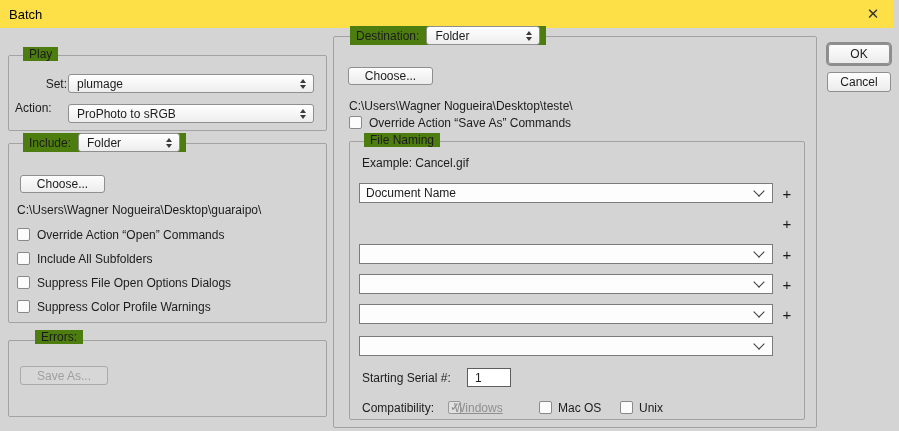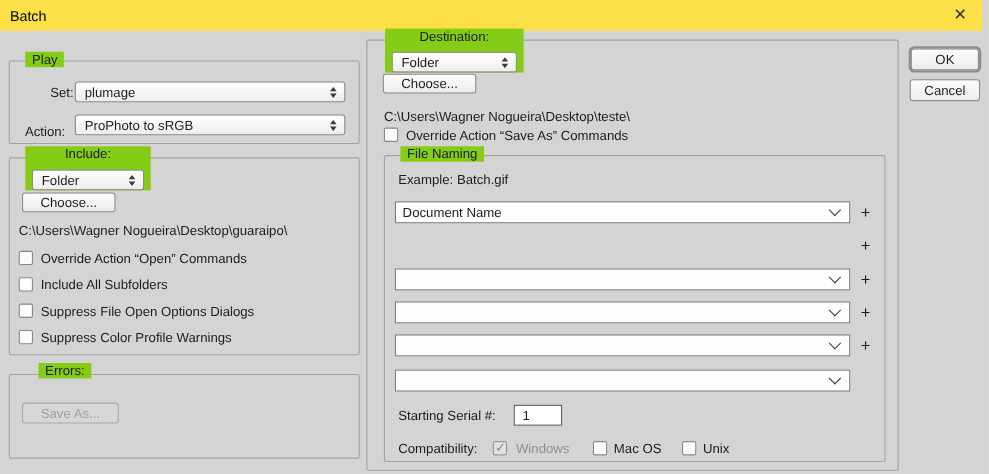--- a/index.html
+++ b/index.html
@@ -5,21 +5,21 @@
   html,body { margin:0; padding:0; }
   body { font-family:"Liberation Sans", sans-serif; font-size:12px; color:#1c1c1c; }
   .window { position:relative; width:899px; height:431px; background:#d4d4d4; overflow:hidden; }
   .titlebar { position:absolute; left:0; top:0; width:893px; height:28px; background:#fde047; }
   .title { position:absolute; left:9px; top:7px; font-size:13px; color:#000; }
   .close-btn { position:absolute; right:9px; top:4px; width:22px; height:20px; text-align:center;
                font-size:15px; line-height:20px; color:#333; cursor:default; }
   .body { position:absolute; left:0; top:28px; width:899px; height:403px; }
 
   .group { position:absolute; border:1px solid #a2a2a2; border-radius:2px; }
-  .group-label, .group-legend { position:absolute; background:#84cc16; padding:0 6px; white-space:nowrap;flex-direction:column; }
+  .group-label, .group-legend { position:absolute; background:#4d7c0f; padding:0 6px; white-space:nowrap; }
   .group-legend { display:flex; align-items:center; gap:7px; }
 
   
   .ps-select { display:flex; align-items:center; height:19px; padding:0 7px 0 8px; box-sizing:border-box;
                background:linear-gradient(#ffffff,#ededed); border:1px solid #8f8f8f; border-radius:3px; }
   .ps-select .val { flex:1; white-space:nowrap; overflow:hidden; }
   .spin { display:flex; flex-direction:column; align-items:center; gap:2px; margin-left:6px; }
   .spin .up { width:0; height:0; border-left:3px solid transparent; border-right:3px solid transparent; border-bottom:4px solid #3a3a3a; }
   .spin .dn { width:0; height:0; border-left:3px solid transparent; border-right:3px solid transparent; border-top:4px solid #3a3a3a; }
 
@@ -64,21 +64,21 @@
     <div class="group" style="left:8px; top:27px; width:317px; height:74px;">
       <span class="group-label" style="top:-9px; left:14px;">Play</span>
       <span class="lbl" style="left:6px; top:21px; width:52px; text-align:right;">Set:</span>
       <div class="ps-select" style="position:absolute; left:59px; top:18px; width:246px;">
         <span class="val">plumage</span>
         <span class="spin">
             <span class="up"></span>
             <span class="dn"></span>
           </span>
       </div>
-      <span class="lbl" style="left:6px; top:57px; width:52px; text-align:center;">Action:</span>
+      <span class="lbl" style="left:6px; top:45px; width:52px; text-align:left;">Action:</span>
       <div class="ps-select" style="position:absolute; left:59px; top:48px; width:246px;">
         <span class="val">ProPhoto to sRGB</span>
         <span class="spin">
             <span class="up"></span>
             <span class="dn"></span>
           </span>
       </div>
     </div>
 
     <div class="group" style="left:8px; top:115px; width:317px; height:178px;">
@@ -128,21 +128,21 @@
       </div>
       <div class="btn" style="left:14px; top:30px; width:85px; height:18px;">
         <span>Choose...</span>
       </div>
       <span class="path-text" style="left:15px; top:62px;">C:\Users\Wagner Nogueira\Desktop\teste\</span>
       <span class="checkbox" style="left:15px; top:79px;"></span>
       <span class="cb-label" style="left:35px; top:79px;">Override Action “Save As” Commands</span>
 
       <div class="group" style="left:15px; top:104px; width:454px; height:277px;">
         <span class="group-label" style="top:-9px; left:14px;">File Naming</span>
-        <span class="lbl" style="left:12px; top:14px;">Example: Batch.gif</span>
+        <span class="lbl" style="left:12px; top:14px;">Example: Cancel.gif</span>
 
         <div class="combo" style="left:9px; top:41px; width:414px;">
           <span class="val">Document Name</span>
           <span class="chev"></span>
         </div>
         <span class="plus" style="left:429px; top:43px;">+</span>
 
         <span class="plus" style="left:429px; top:73px;">+</span>
 
         <div class="combo" style="left:9px; top:102px; width:414px;">
@@ -168,21 +168,21 @@
           <span class="chev"></span>
         </div>
 
         <span class="lbl" style="left:12px; top:229px;">Starting Serial #:</span>
         <div class="text-input" style="left:117px; top:226px; width:44px;">
           <span>1</span>
         </div>
 
         <span class="lbl" style="left:12px; top:259px;">Compatibility:</span>
         <span class="checkbox checked disabled" style="left:98px; top:259px;"></span>
-        <span class="cb-label disabled" style="left:119px; top:259px;">Windows</span>
+        <span class="cb-label disabled" style="left:104px; top:259px;text-decoration:underline;">Windows</span>
         <span class="checkbox" style="left:189px; top:259px;"></span>
         <span class="cb-label" style="left:208px; top:259px;">Mac OS</span>
         <span class="checkbox" style="left:270px; top:259px;"></span>
         <span class="cb-label" style="left:289px; top:259px;">Unix</span>
       </div>
     </div>
 
     <div class="btn default" style="left:828px; top:16px; width:62px; height:20px;">
       <span>OK</span>
     </div>

